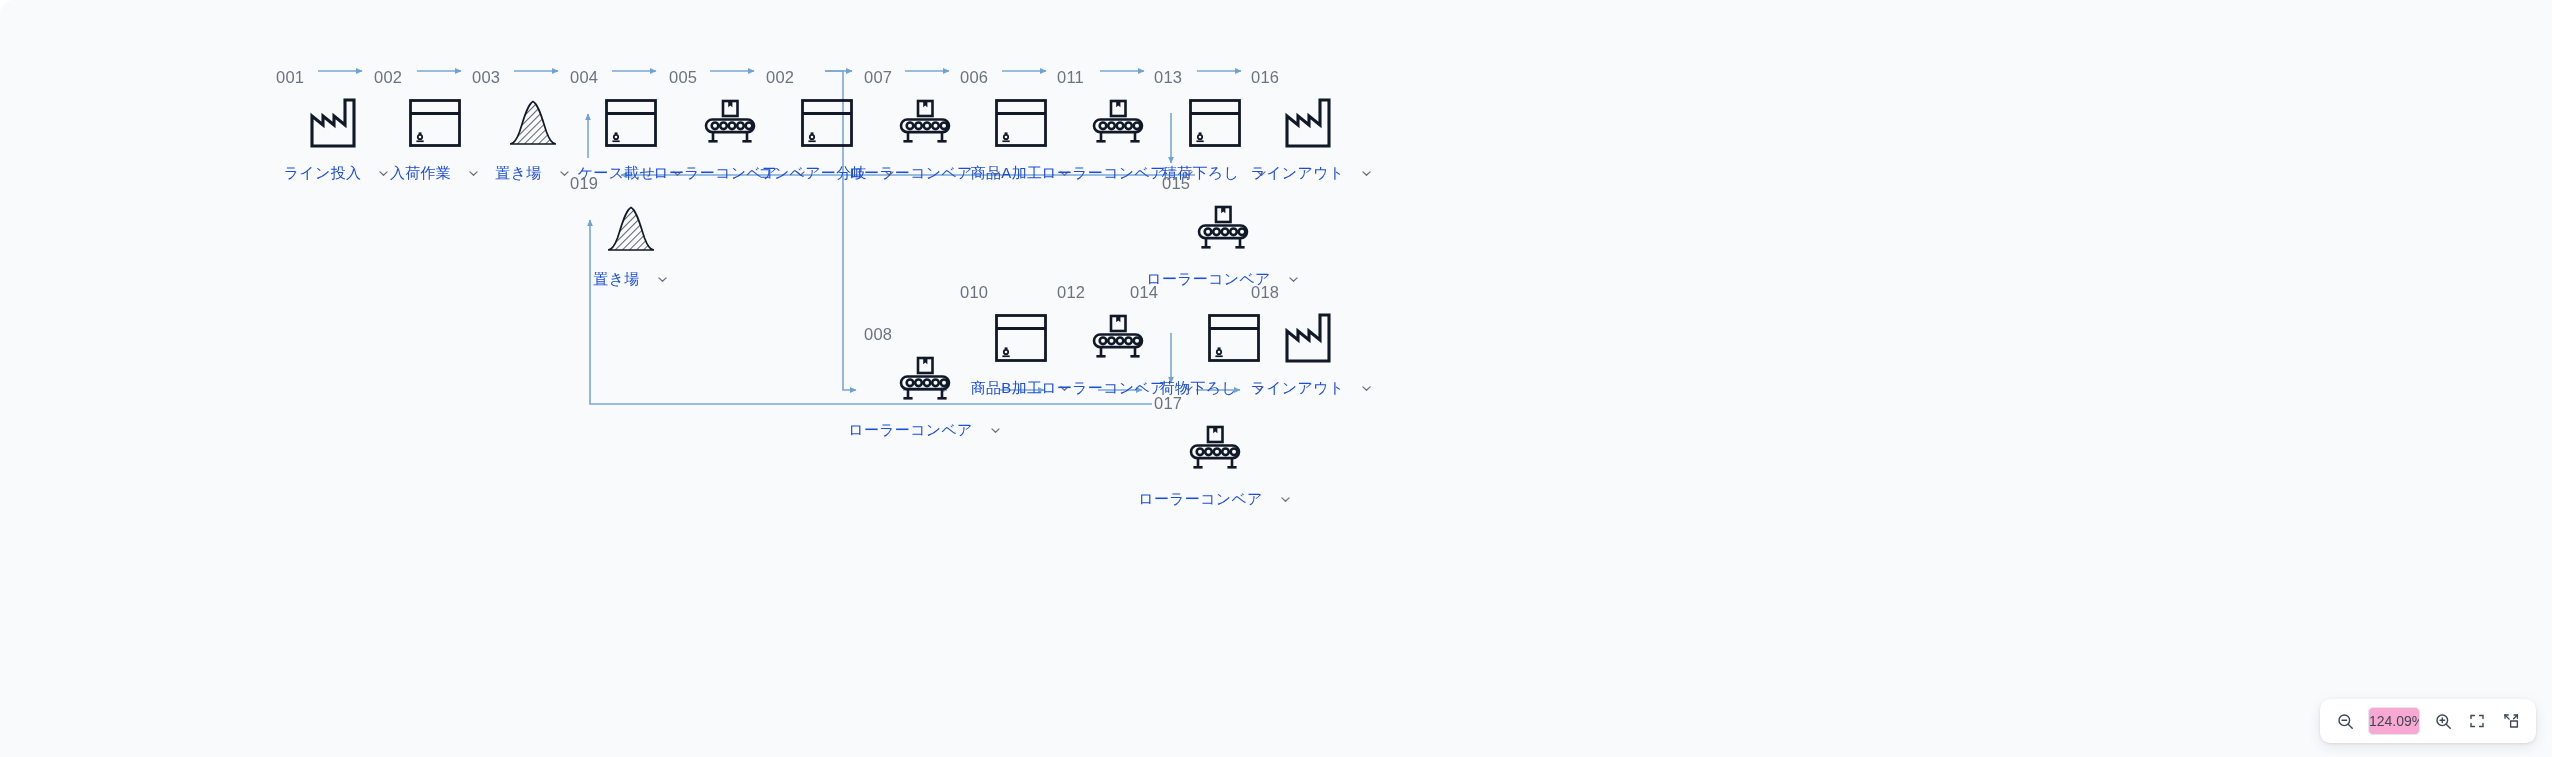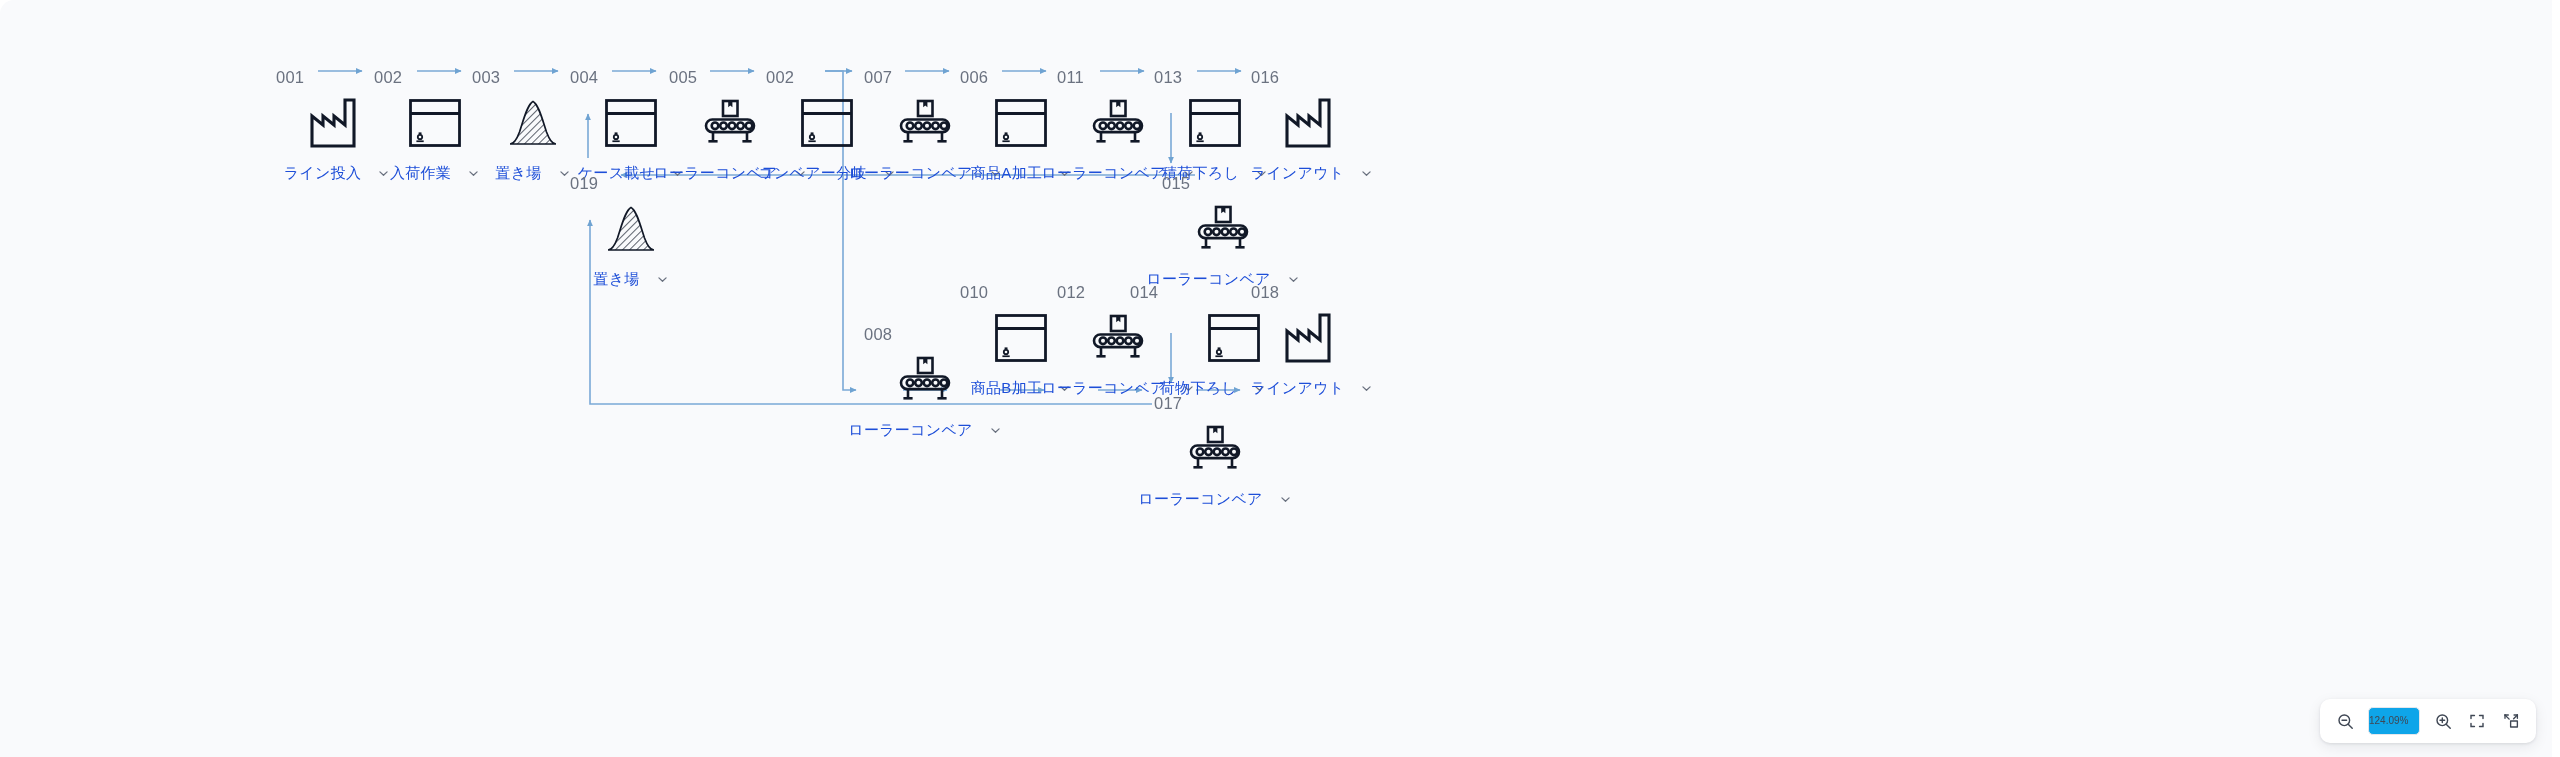--- a/index.html
+++ b/index.html
@@ -77,25 +77,25 @@
     width: 30px; height: 30px;
     display: flex; align-items: center; justify-content: center;
     border: none; background: transparent;
     color: #3f4754; cursor: pointer; border-radius: 6px;
   }
   .tb-btn svg { display: block; }
   #zoom-value {
     width: 52px; height: 28px;
     border: 1px solid #e4e7ec;
     border-radius: 5px;
-    background: #0ea5e9;
+    background: #f9a8d4;
     font-family: "Liberation Sans", sans-serif;
-    font-size: 10px;
+    font-size: 14px;
     color: #3f4754;
-    text-align: left;
+    text-align: right;
     line-height: 26px;
     overflow: hidden;
     white-space: nowrap;
     margin: 0 4px;
     cursor: text;
   }
 </style>
 </head>
 <body>
 

